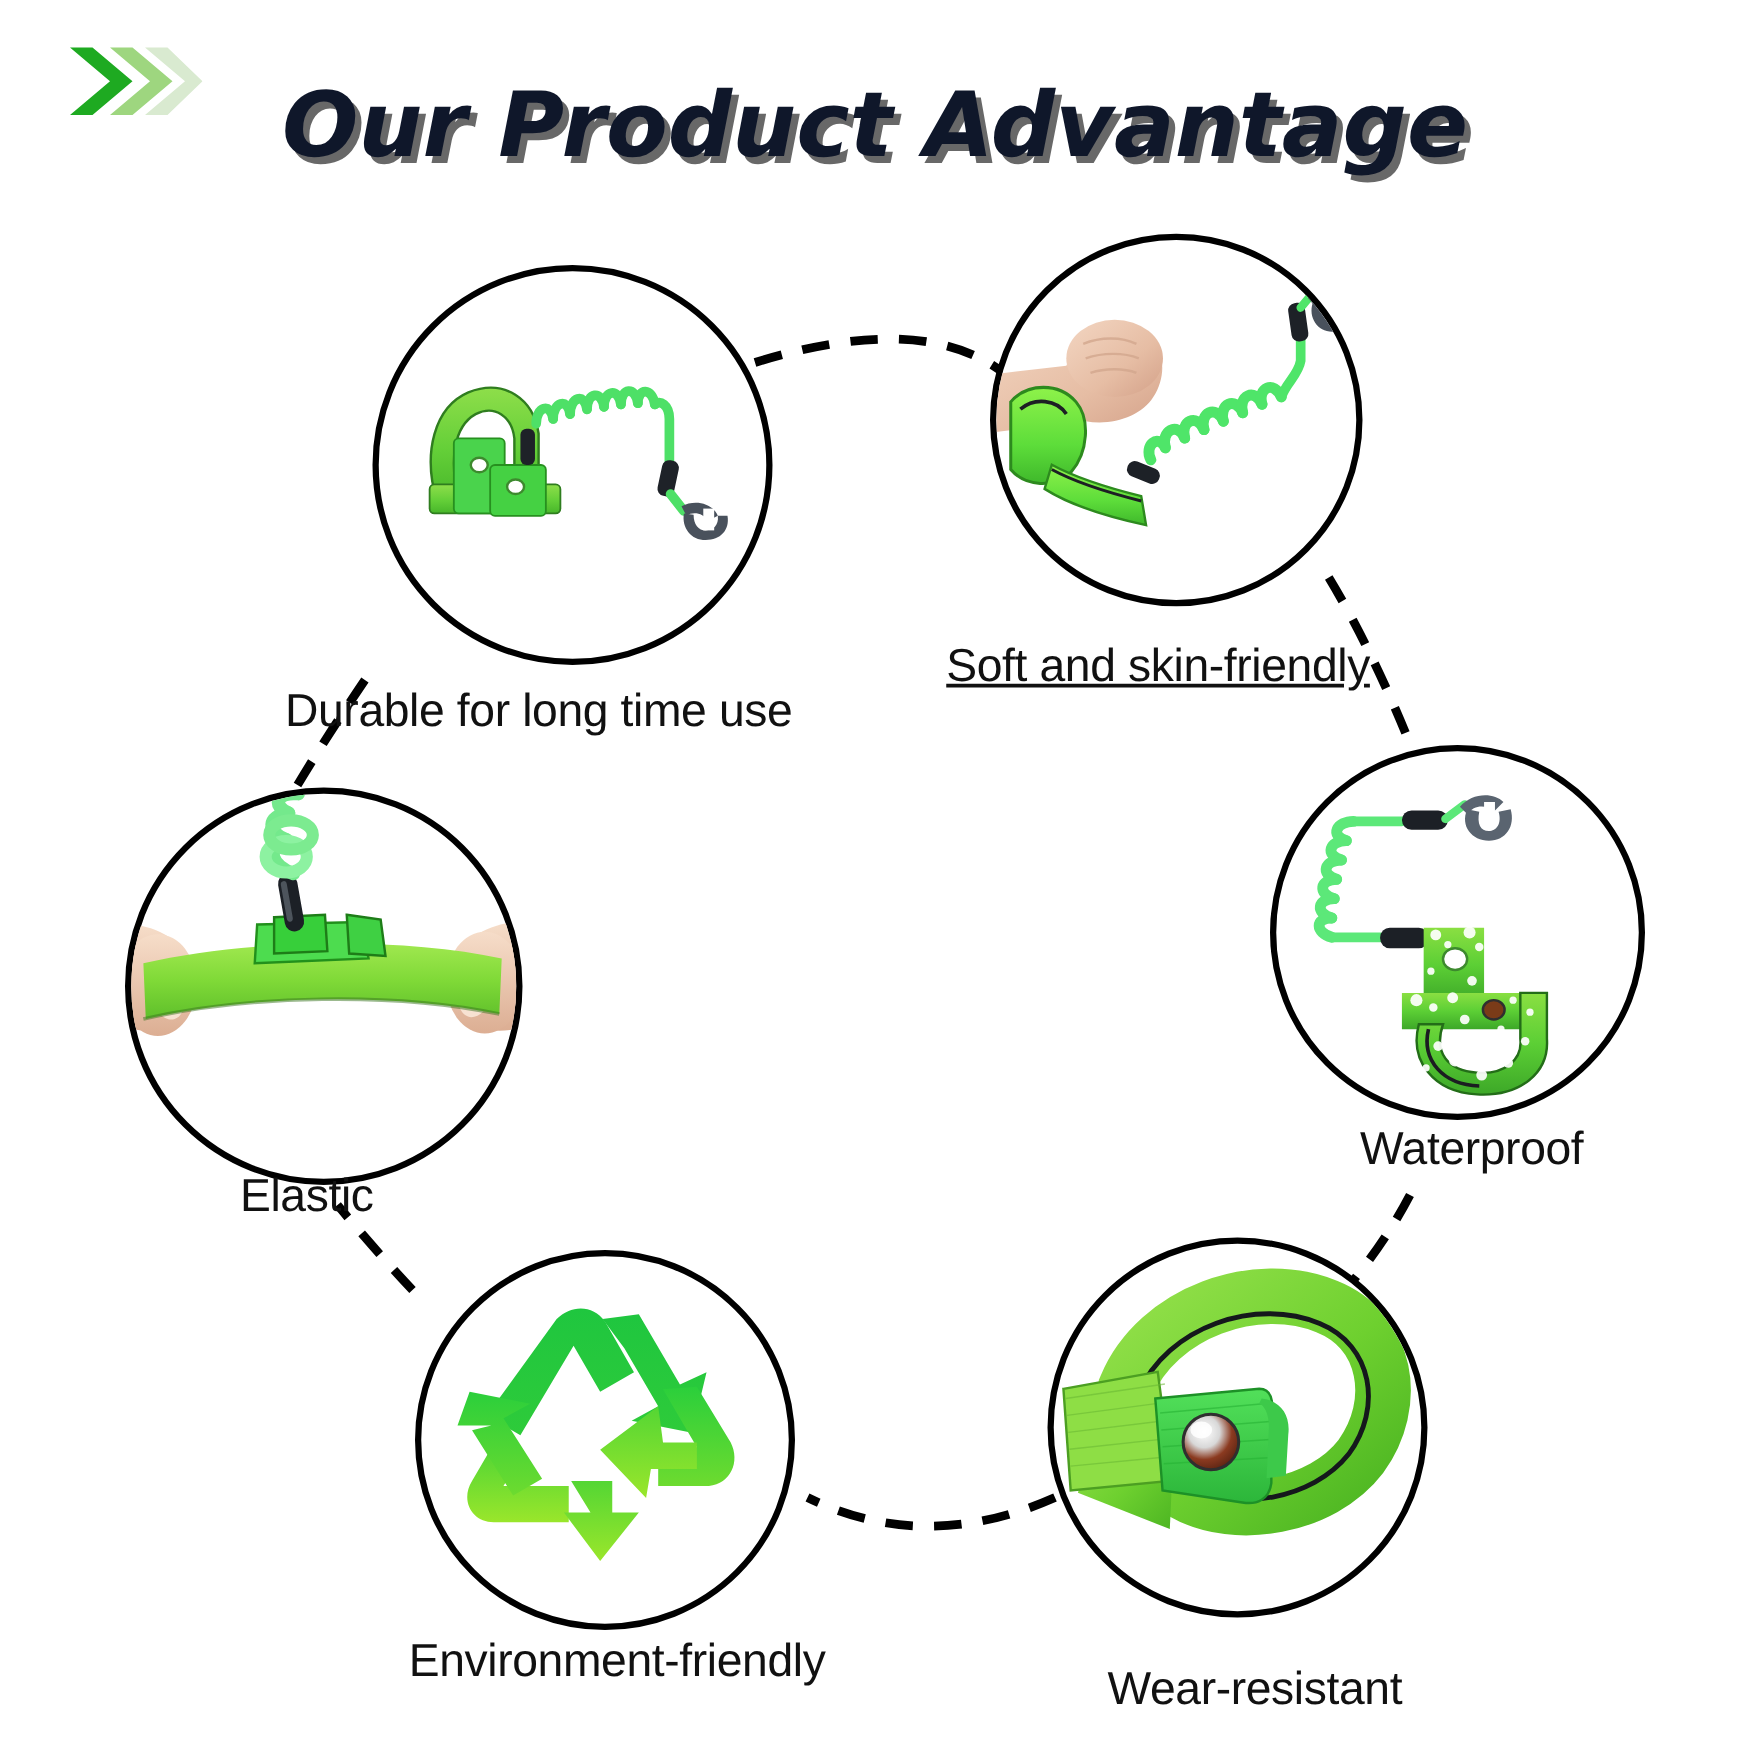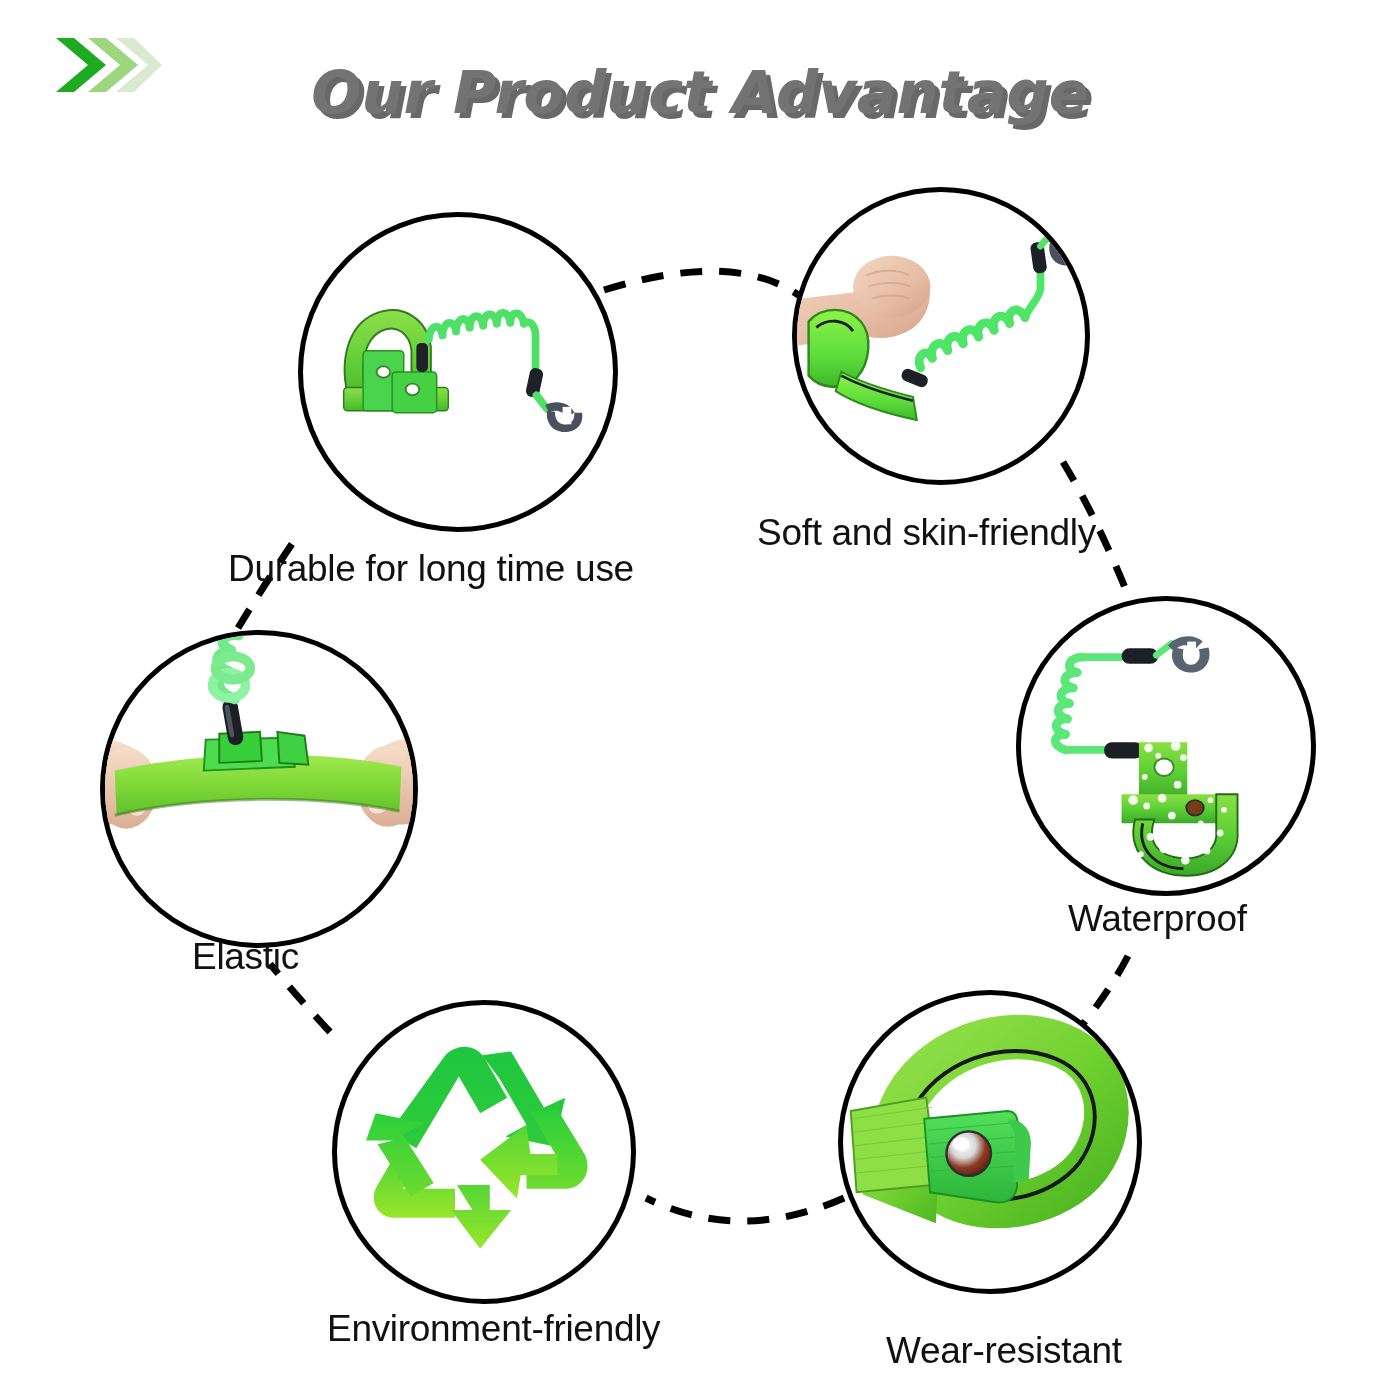--- a/index.html
+++ b/index.html
@@ -28,23 +28,23 @@
   }
   #page-title {
     position: absolute;
     left: 0;
     top: 58px;
     width: 1400px;
     text-align: center;
     font-family: "DejaVu Sans", sans-serif;
     font-weight: bold;
     font-style: italic;
-    font-size: 59px;
+    font-size: 72px;
     letter-spacing: 0px;
-    color: #737373;
+    color: #0f172a;
     text-shadow: 5px 5px 0 rgba(40,40,40,0.70);
     white-space: nowrap;
   }
 
   
   #connectors {
     position: absolute;
     left: 0;
     top: 0;
     width: 1400px;
@@ -83,25 +83,25 @@
     letter-spacing: -0.3px;
   }
 
   
   #feature-durable    { left: 298px; top: 212px; }
   #feature-durable .circle    { width: 320px; height: 320px; }
   #feature-durable .caption   { left: -70px; top: 336px; }
 
   #feature-soft       { left: 792px; top: 187px; }
   #feature-soft .circle       { width: 298px; height: 298px; }
-  #feature-soft .caption      { left: -35px; top: 325px; }
+  #feature-soft .caption      { left: -35px; top: 325px; text-decoration: underline; }
 
   #feature-waterproof { left: 1016px; top: 596px; }
   #feature-waterproof .circle { width: 300px; height: 300px; }
-  #feature-waterproof .caption{ left: 52px; top: 302px; }
+  #feature-waterproof .caption{ left: 72px; top: 302px; }
 
   #feature-elastic    { left: 100px; top: 630px; }
   #feature-elastic .circle    { width: 318px; height: 318px; }
   #feature-elastic .caption   { left: 92px; top: 306px; }
 
   #feature-environment{ left: 332px; top: 1000px; }
   #feature-environment .circle{ width: 304px; height: 304px; }
   #feature-environment .caption{ left: -5px; top: 308px; text-align: right; }
 
   #feature-wear       { left: 838px; top: 990px; }

